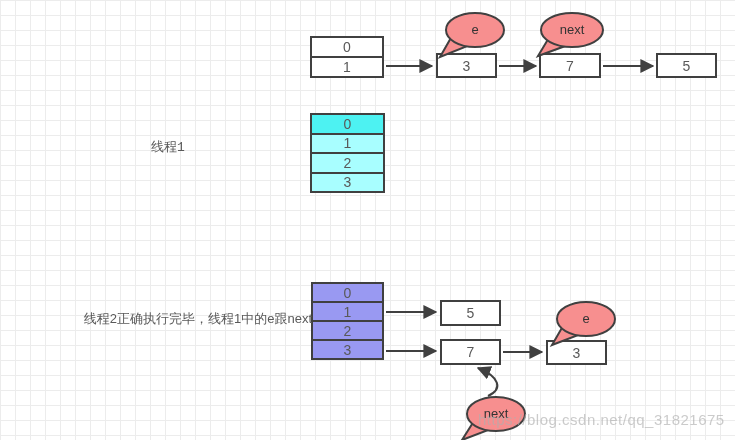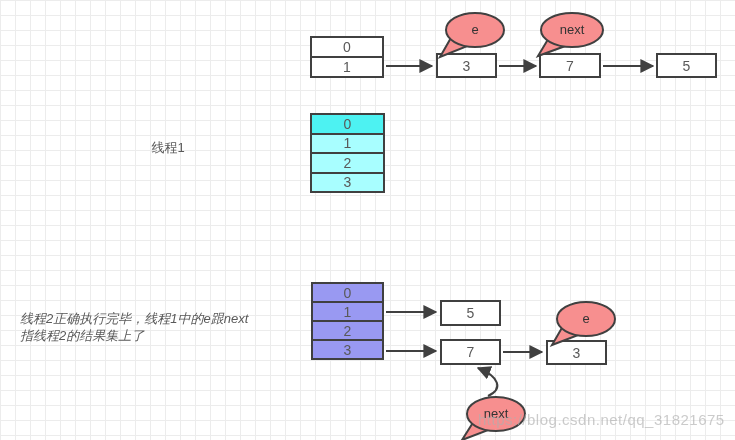--- a/index.html
+++ b/index.html
@@ -78,25 +78,24 @@
     white-space:nowrap;
     z-index:6;
   }
 </style>
 </head>
 <body>
 
 <div id="canvas">
 
 
-  <div class="caption" style="left:138px;top:139px;width:60px;text-align:center;">线程1</div>
+  <div class="caption" style="left:138px;top:139px;width:60px;text-align:center;font-family:Liberation Mono, monospace;">线程1</div>
 
-  <div class="caption" style="left:20px;top:310px;width:292px;text-align:left;font-style:italic;">
+  <div class="caption" style="left:20px;top:310px;width:292px;text-align:right;">
     <span style="display:block;">线程2正确执行完毕，线程1中的e跟next</span>
-    <span style="display:block;">指线程2的结果集上了</span>
   </div>
 
   <div class="dtable" style="left:310px;top:36px;width:74px;height:42px;">
     <div class="cell">0</div>
     <div class="cell">1</div>
   </div>
 
   <div class="node" style="left:436px;top:53px;">3</div>
   <div class="node" style="left:539px;top:53px;width:62px;">7</div>
   <div class="node" style="left:656px;top:53px;">5</div>

